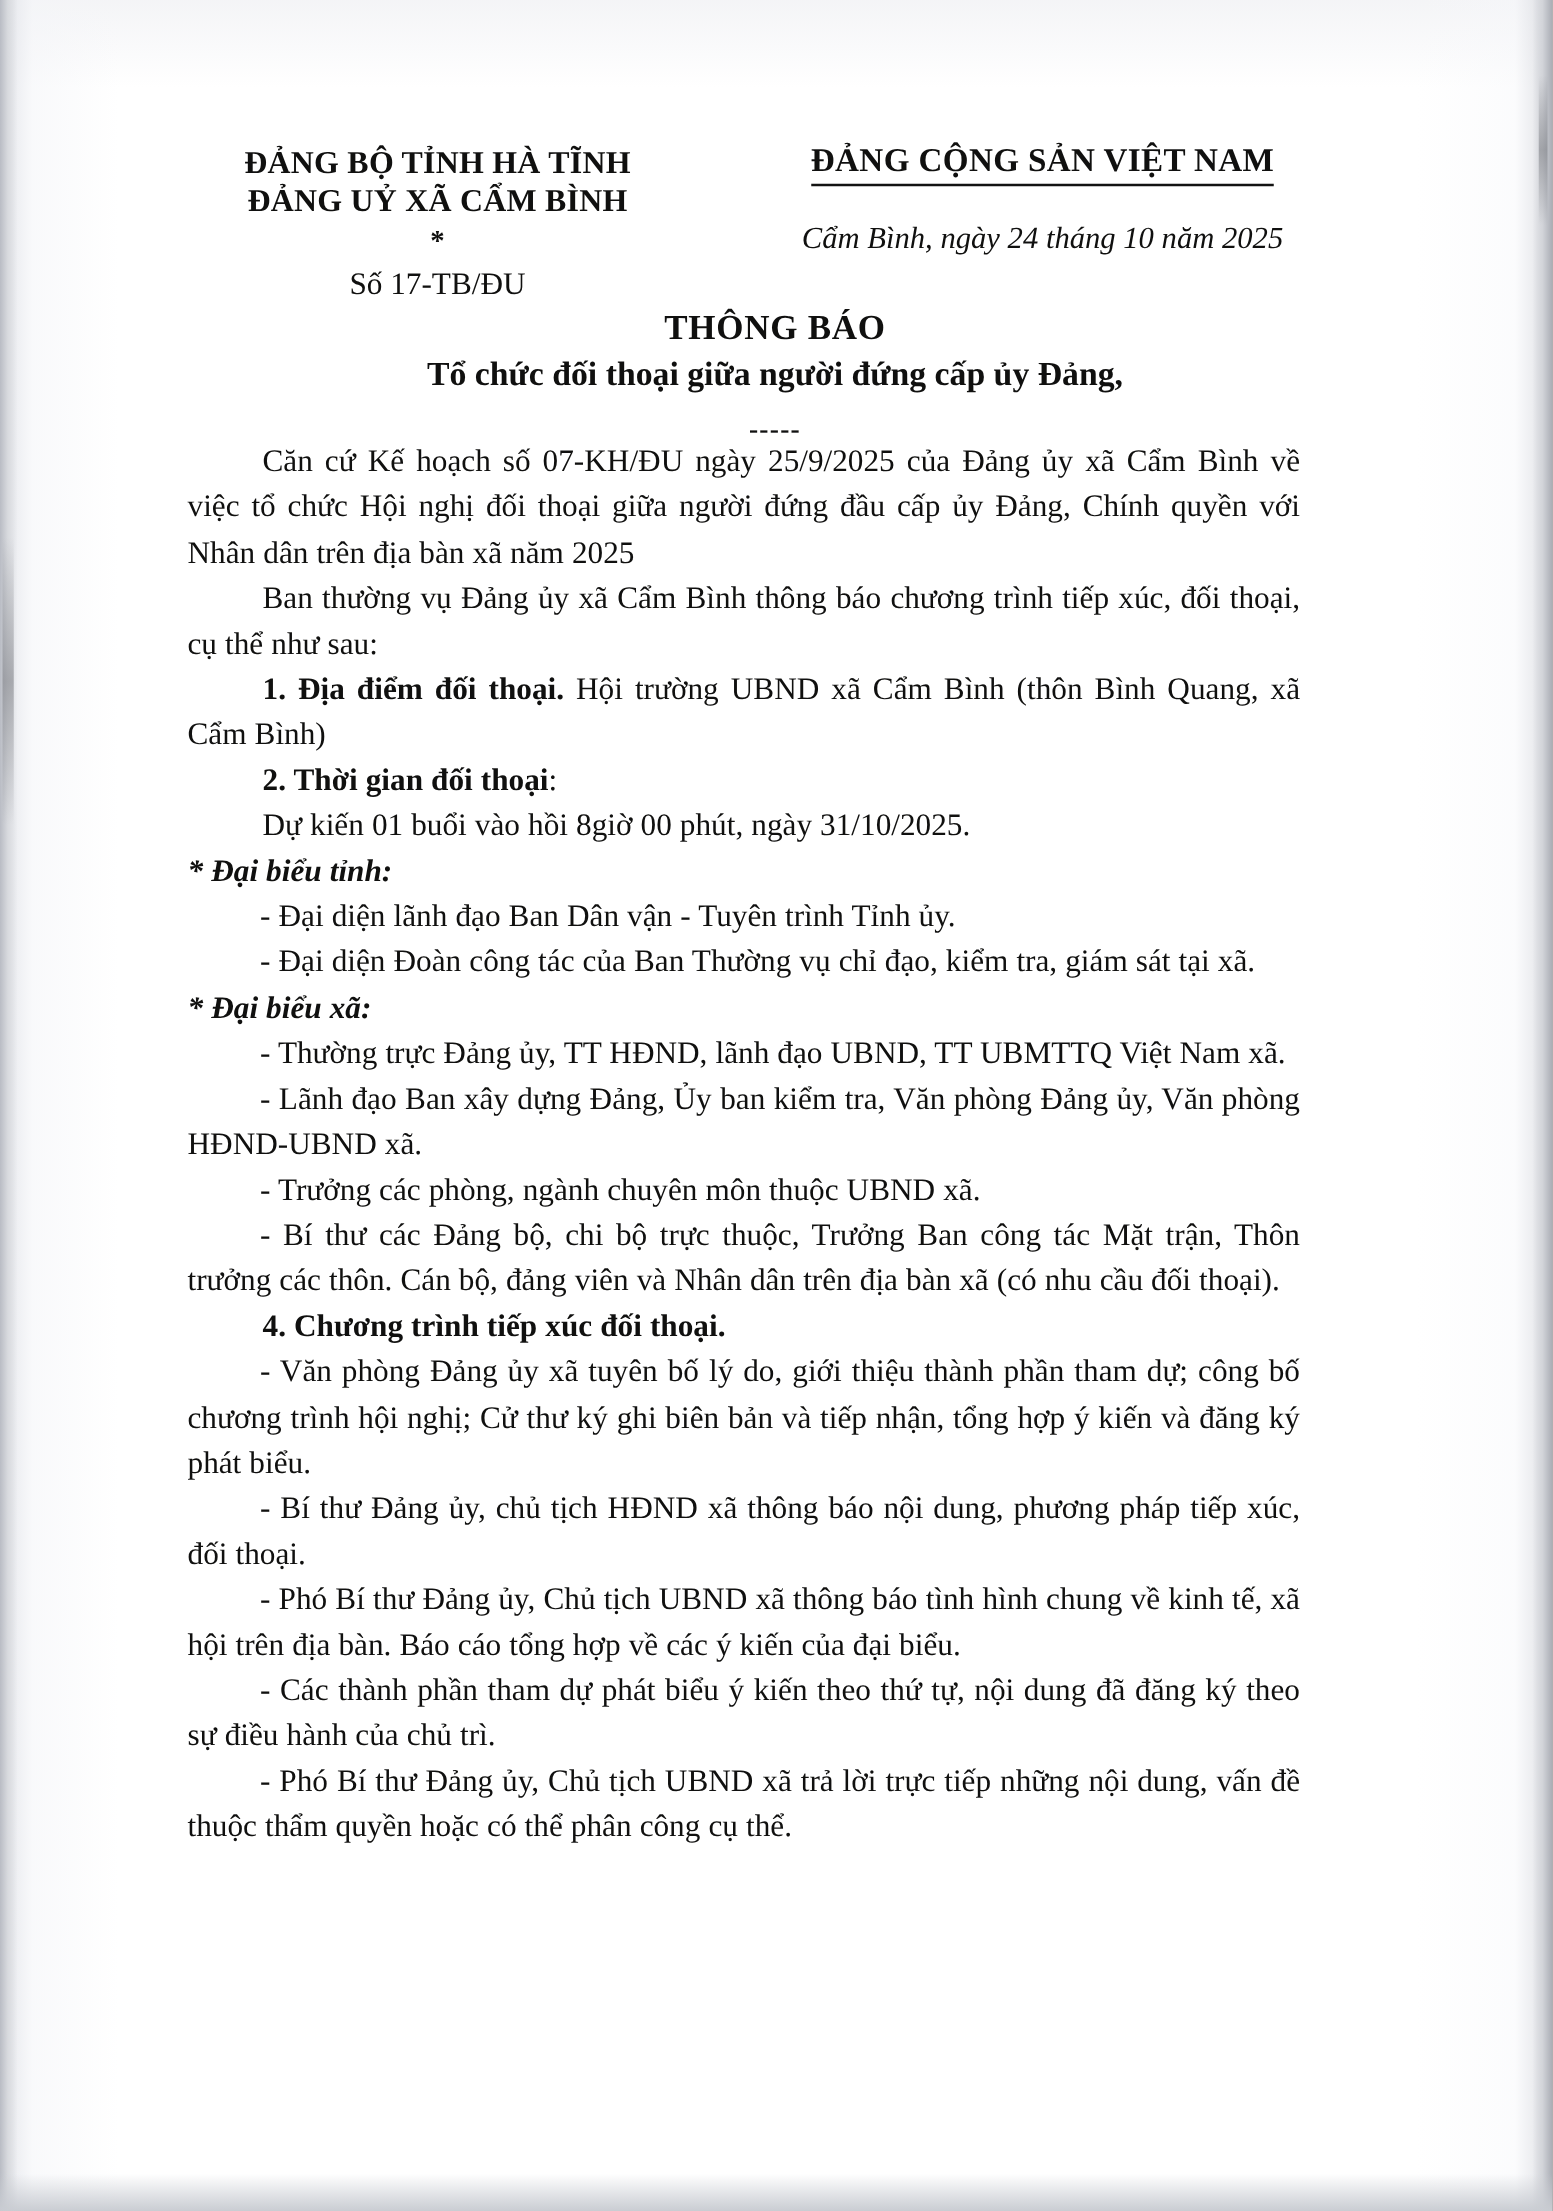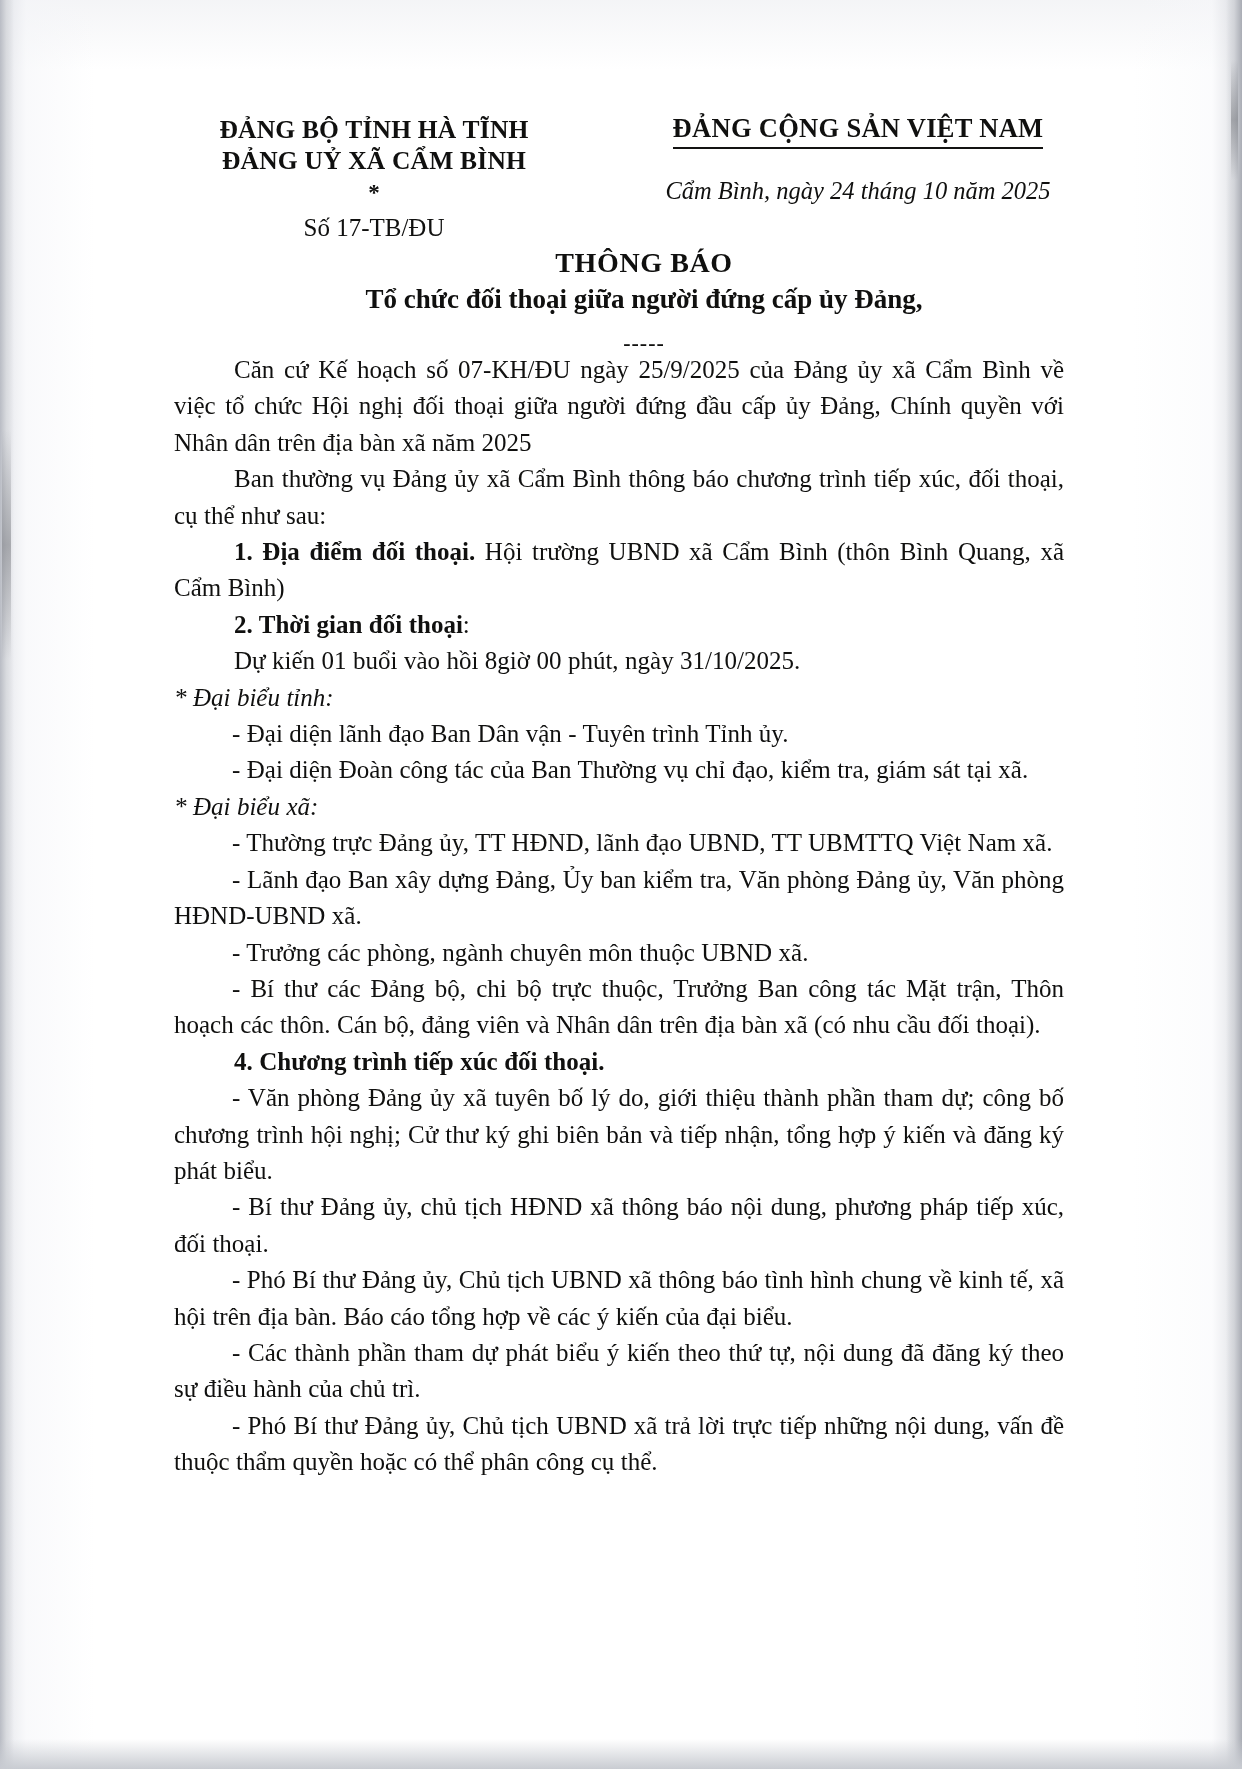--- a/index.html
+++ b/index.html
@@ -61,21 +61,20 @@
     width: 7px; height: 120px;
     background: linear-gradient(180deg, rgba(150,152,158,0.0), rgba(110,112,118,0.5), rgba(150,152,158,0.0));
     pointer-events: none;
   }
 
   .content {
     position: absolute;
     left: 0; top: 0;
     width: 1030px;
     height: 1769px;
-    margin-left: 24px;
   }
 
   
   .header {
     position: absolute;
     left: 150px;
     top: 112px;
     width: 940px;
     display: flex;
     align-items: flex-start;
@@ -173,21 +172,21 @@
   p.para.noindent {
     text-indent: 0;
   }
   p.para.dash {
     text-indent: 58px;
   }
   b.hd {
     font-weight: bold;
   }
   i.ital-bold {
-    font-weight: normal;
+    font-weight: bold;
     font-style: italic;
   }
 </style>
 </head>
 <body>
 
 <div class="page">
 
   <div class="scan-tint"></div>
   <div class="edge-left"></div>
@@ -237,21 +236,21 @@
       <p class="para dash">- Đại diện Đoàn công tác của Ban Thường vụ chỉ đạo, kiểm tra, giám sát tại xã.</p>
 
       <p class="para noindent"><i class="ital-bold">* Đại biểu xã:</i></p>
 
       <p class="para dash">- Thường trực Đảng ủy, TT HĐND, lãnh đạo UBND, TT UBMTTQ Việt Nam xã.</p>
 
       <p class="para dash">- Lãnh đạo Ban xây dựng Đảng, Ủy ban kiểm tra, Văn phòng Đảng ủy, Văn phòng HĐND-UBND xã.</p>
 
       <p class="para dash">- Trưởng các phòng, ngành chuyên môn thuộc UBND xã.</p>
 
-      <p class="para dash">- Bí thư các Đảng bộ, chi bộ trực thuộc, Trưởng Ban công tác Mặt trận, Thôn hoạch các thôn. Cán bộ, đảng viên và Nhân dân trên địa bàn xã (có nhu cầu đối thoại).</p>
+      <p class="para dash">- Bí thư các Đảng bộ, chi bộ trực thuộc, Trưởng Ban công tác Mặt trận, Thôn trưởng các thôn. Cán bộ, đảng viên và Nhân dân trên địa bàn xã (có nhu cầu đối thoại).</p>
 
       <p class="para"><b class="hd">4. Chương trình tiếp xúc đối thoại.</b></p>
 
       <p class="para dash">- Văn phòng Đảng ủy xã tuyên bố lý do, giới thiệu thành phần tham dự; công bố chương trình hội nghị; Cử thư ký ghi biên bản và tiếp nhận, tổng hợp ý kiến và đăng ký phát biểu.</p>
 
       <p class="para dash">- Bí thư Đảng ủy, chủ tịch HĐND xã thông báo nội dung, phương pháp tiếp xúc, đối thoại.</p>
 
       <p class="para dash">- Phó Bí thư Đảng ủy, Chủ tịch UBND xã thông báo tình hình chung về kinh tế, xã hội trên địa bàn. Báo cáo tổng hợp về các ý kiến của đại biểu.</p>
 
       <p class="para dash">- Các thành phần tham dự phát biểu ý kiến theo thứ tự, nội dung đã đăng ký theo sự điều hành của chủ trì.</p>

